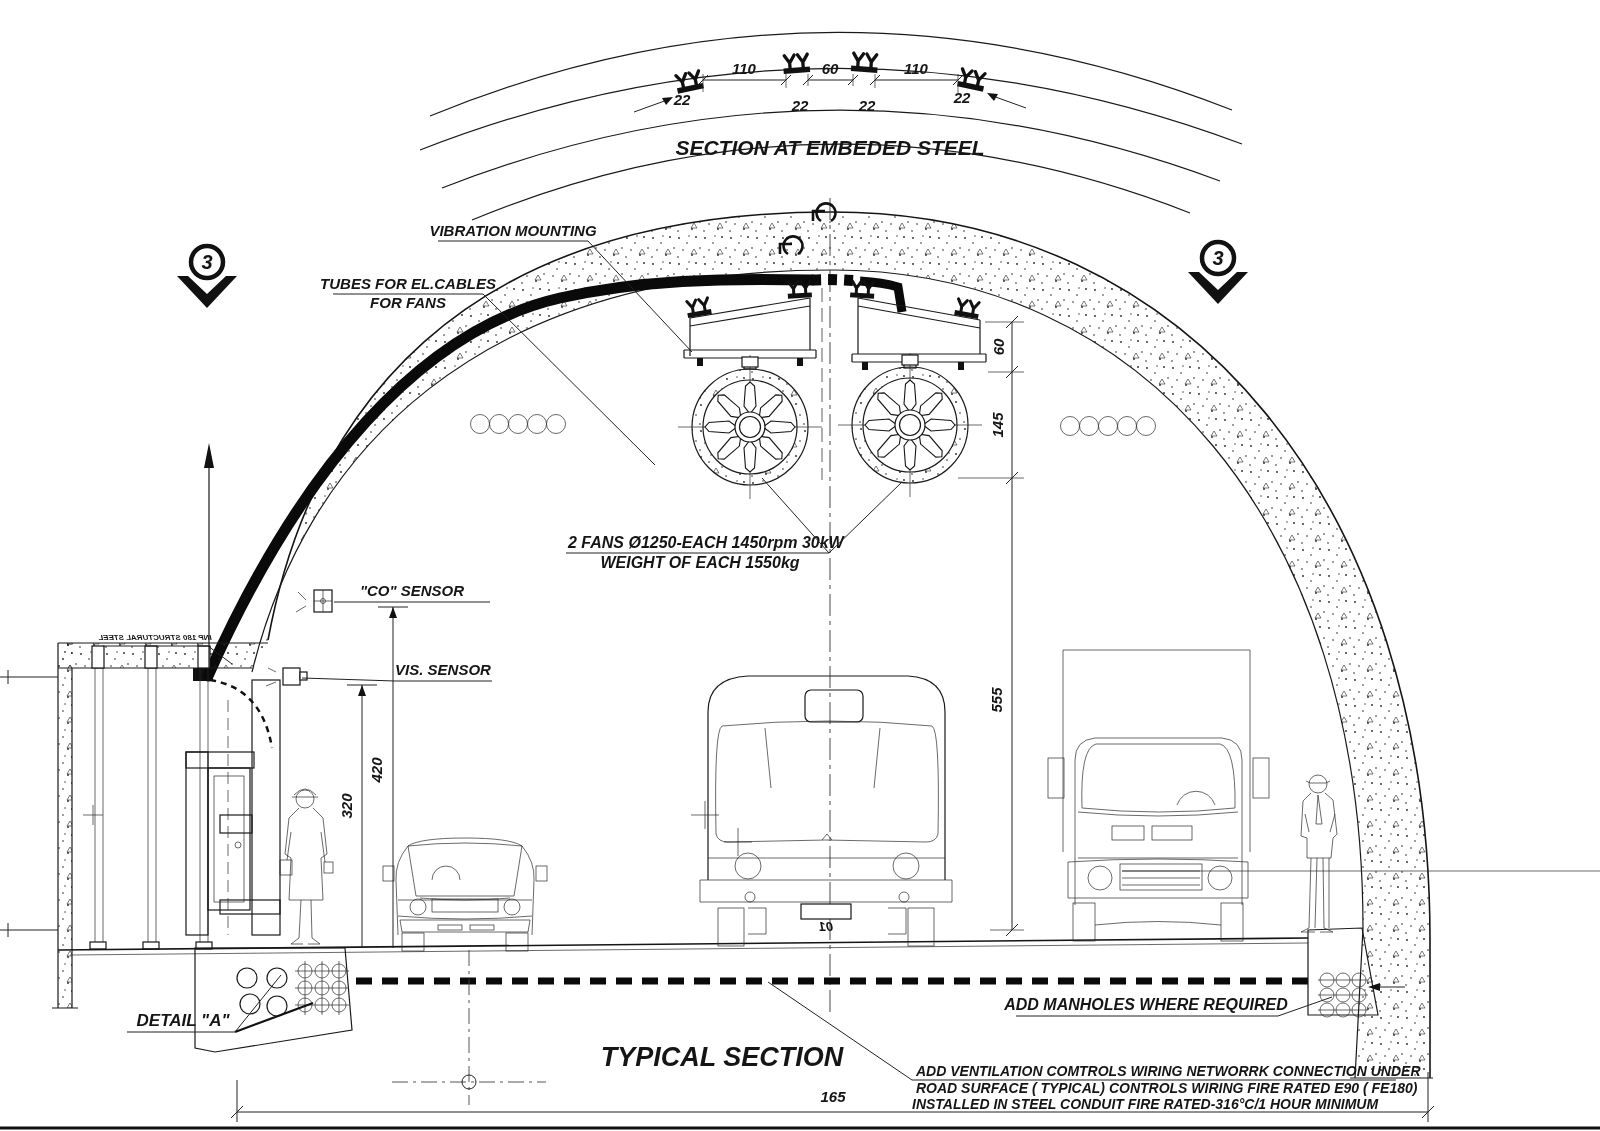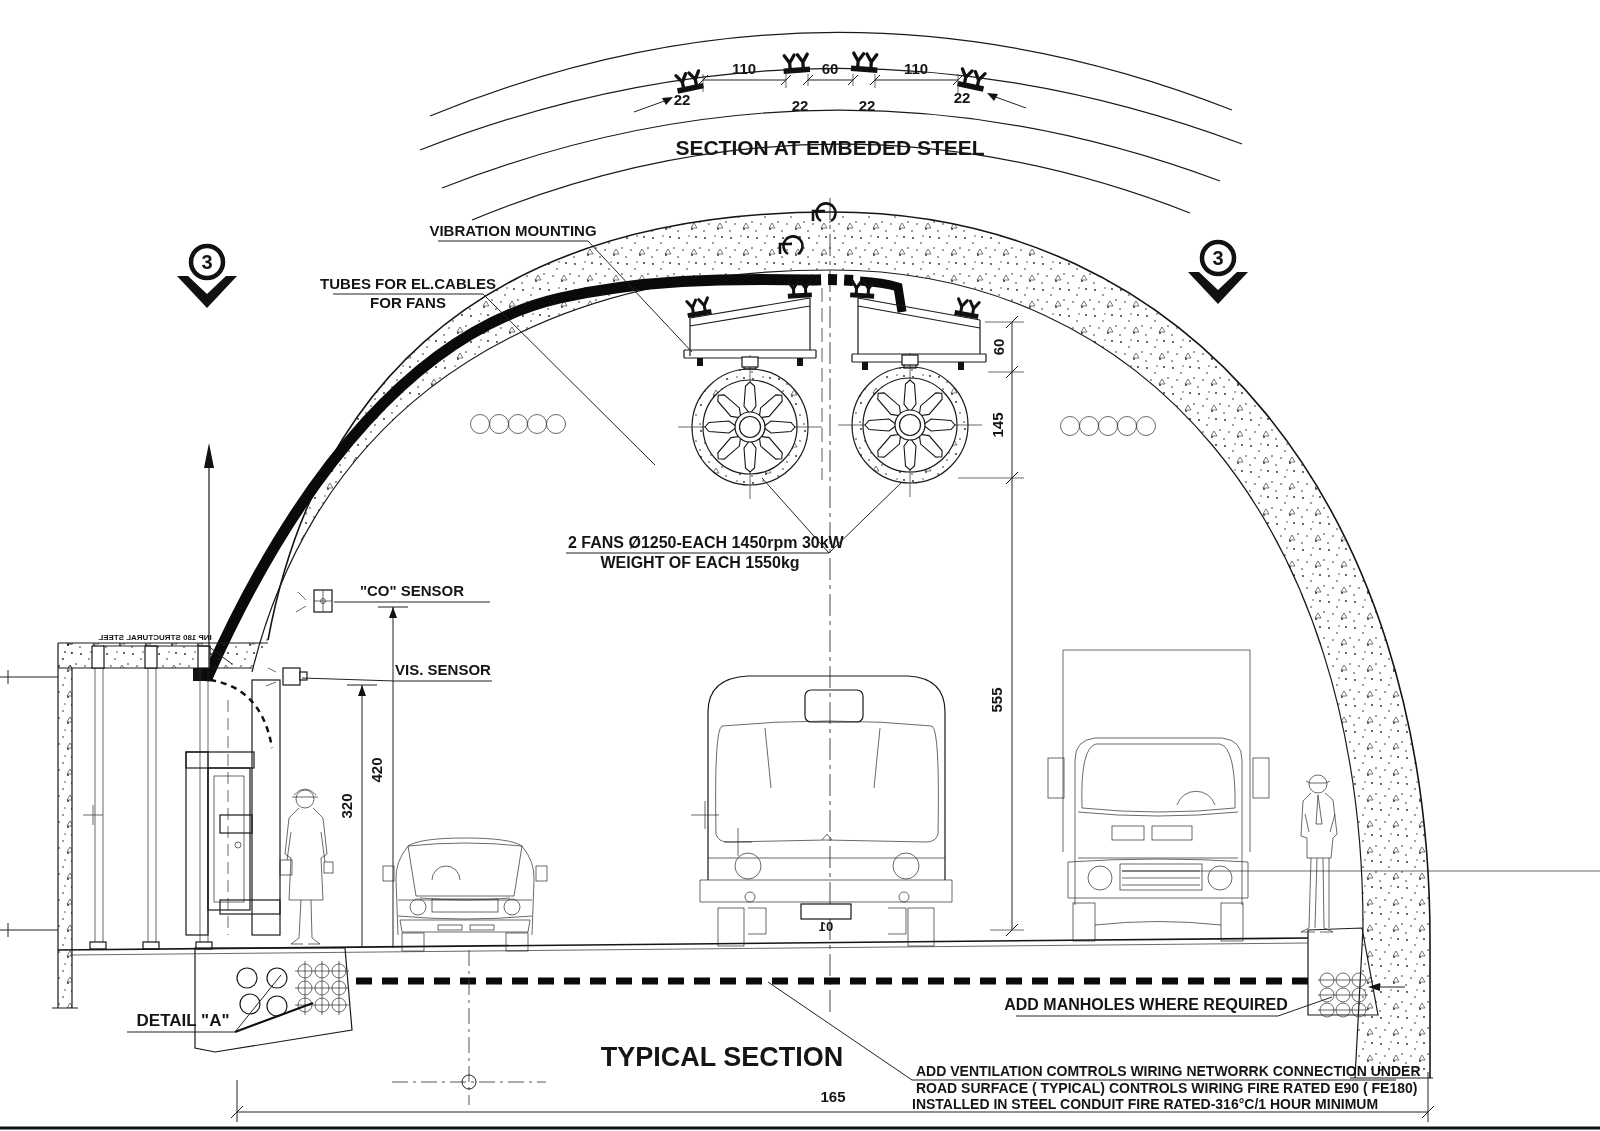--- a/index.html
+++ b/index.html
@@ -1,16 +1,16 @@
 <!DOCTYPE html>
 <html><head>
 <meta charset="utf-8">
 <style>
   html,body{margin:0;padding:0;background:#e8e8e8;}
-  .sheet{position:relative;width:1600px;height:1131px;background:#ffffff;overflow:hidden;}
+  .sheet{position:relative;width:1600px;height:1131px;background:#ffffff;overflow:hidden;font-style:italic;}
   svg{position:absolute;left:0;top:0;}
   svg text{font-family:"Liberation Sans","DejaVu Sans",sans-serif;font-weight:bold;fill:#151515;}
   .ln{stroke:#1a1a1a;fill:none;stroke-width:1.2;}
   .ln-thin{stroke:#2a2a2a;fill:none;stroke-width:0.7;}
   .ln-med{stroke:#151515;fill:none;stroke-width:1.6;}
   .ln-dim{stroke:#222;fill:none;stroke-width:1;}
   .blk{fill:#111;stroke:none;}
   .wht{fill:#fff;stroke:#151515;stroke-width:1.2;}
   .t8{font-size:8px;} .t13{font-size:13px;} .t14{font-size:14px;}
   .t15{font-size:15px;} .t16{font-size:16px;} .t17{font-size:17px;}

